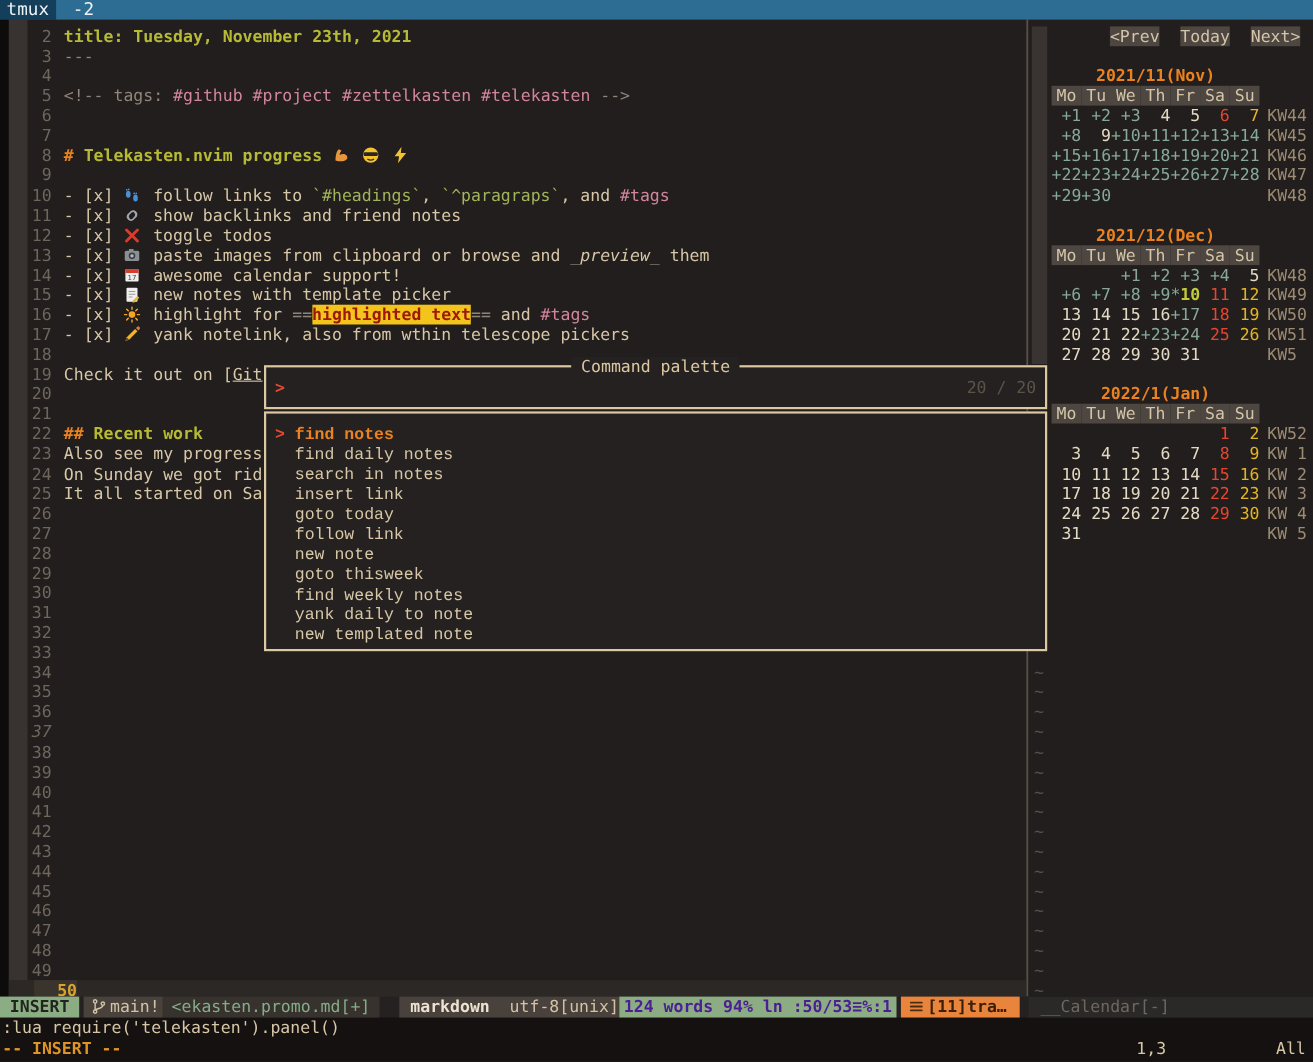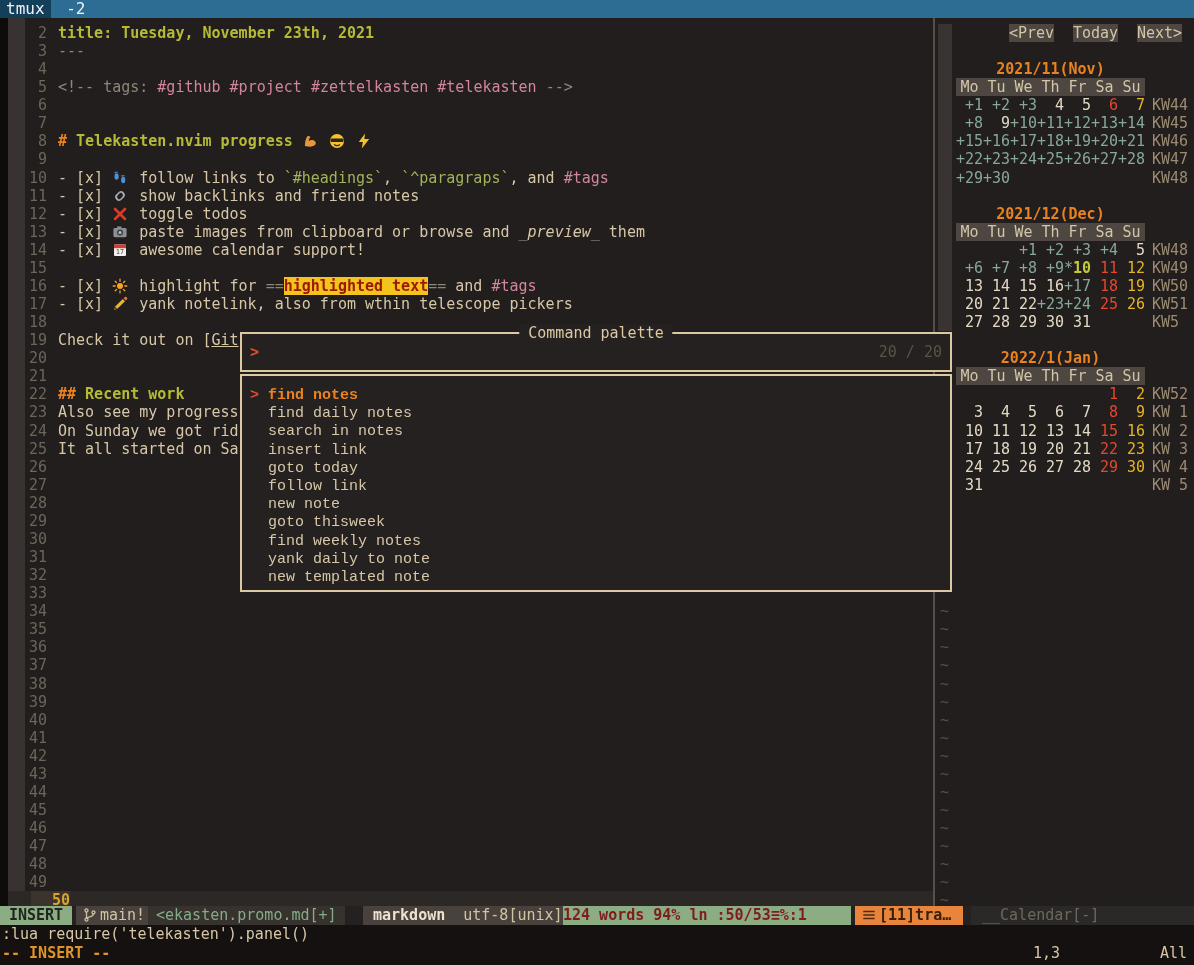--- a/index.html
+++ b/index.html
@@ -69,21 +69,21 @@
 
   
   #statusline { position:absolute; left:0; top:906px; width:1194px; height:19px; display:flex; background:#242120; line-height:19px; white-space:pre; z-index:5; }
   .sl-mode  { width:72px; background:#8cac84; color:#20261e; font-weight:bold; text-align:center; }
   .g1 { width:4px; } .g2 { width:18px; } .g3 { width:4px; } .g4 { width:8px; }
   .sl-branch{ width:72px; background:#49423c; color:#d2c3a5; padding-left:6px; }
   .sl-file  { width:197px; background:#37322e; color:#85ac88; padding-left:8px; }
   .sl-ft    { width:200px; background:#49423c; color:#d2c3a5; padding-left:10px; }
   .sl-ft b  { color:#ece2d0; }
   .sl-ft .enc { margin-left:18px; }
-  .sl-stats { width:288px; background:#8cac84; color:#7f1d1d; text-align:left; font-weight:bold; }
+  .sl-stats { width:252px; background:#8cac84; color:#4c1d95; text-align:center; font-weight:bold; }
   .sl-tab   { width:108px; background:#e8843c; color:#3a2008; font-weight:bold; padding-left:6px; }
   .sl-cal   { flex:1; background:#2b2927; color:#6e675f; padding-left:11px; }
 
   
   #cmdline  { position:absolute; left:2px; top:925px; width:1190px; height:19px; line-height:19px; white-space:pre; color:#d7c7a7; }
   #modeline { position:absolute; left:0; top:944px; width:1194px; height:21px; line-height:19px; }
   #mode-msg { position:absolute; left:2px; color:#e09426; font-weight:bold; }
   #cursor-pos { position:absolute; left:1033px; }
   #scroll-ind { position:absolute; left:1160px; }
 </style>
@@ -137,21 +137,25 @@
             <rect x="5.2" y="2.4" width="4.2" height="2.6" fill="#8a8f94"></rect>
             <rect x="1.4" y="4" width="13.2" height="9.2" rx="1.4" fill="#8a8f94"></rect>
             <circle cx="8" cy="8.6" r="3" fill="#3c4043"></circle>
             <circle cx="8" cy="8.6" r="1.5" fill="#b7bcc1"></circle>
           </svg></span><span class="txt"> paste images from clipboard or browse and </span><span class="cmt">_</span><span class="ital">preview</span><span class="cmt">_</span><span class="txt"> them</span></span></div>
     <div class="eline" style="top: 240.84px;"><span class="gut">14</span><span class="ltext"><span class="txt">- [x] </span><span class="icon"><svg viewBox="0 0 16 16">
             <rect x="2" y="2.6" width="12" height="11.4" rx="1" fill="#f1f0ee"></rect>
             <rect x="2" y="2.6" width="12" height="3.6" fill="#d63c2f"></rect>
             <text x="8" y="12.4" font-size="6.4" fill="#44403a" text-anchor="middle" font-family="DejaVu Sans, sans-serif">17</text>
           </svg></span><span class="txt"> awesome calendar support!</span></span></div>
-    <div class="eline" style="top: 258.91px;"><span class="gut">15</span></div>
+    <div class="eline" style="top: 258.91px;"><span class="gut">15</span><span class="ltext"><span class="txt">- [x] </span><span class="icon"><svg viewBox="0 0 16 16">
+            <rect x="3" y="1.6" width="10" height="12.8" rx="1" fill="#f1f0ee"></rect>
+            <path d="M5 5h6M5 7.5h6M5 10h3.4" stroke="#9a9a9a" stroke-width="1"></path>
+            <path d="M8.8 13.2l4.2-4.2 1.6 1.6-4.2 4.2-2 .4z" fill="#e8b62c"></path>
+          </svg></span><span class="txt"> new notes with template picker</span></span></div>
     <div class="eline" style="top: 276.98px;"><span class="gut">16</span><span class="ltext"><span class="txt">- [x] </span><span class="icon"><svg viewBox="0 0 16 16">
             <circle cx="8" cy="8" r="3" fill="#f5a623"></circle>
             <g stroke="#f5a623" stroke-width="1.3" stroke-linecap="round">
               <path d="M8 1.2v2M8 12.8v2M1.2 8h2M12.8 8h2M3.2 3.2l1.4 1.4M11.4 11.4l1.4 1.4M12.8 3.2l-1.4 1.4M4.6 11.4l-1.4 1.4"></path>
             </g>
           </svg></span><span class="txt"> highlight for </span><span class="cmt">==</span><span class="mark">highlighted text</span><span class="cmt">==</span><span class="txt"> and </span><span class="tag">#tags</span></span></div>
     <div class="eline" style="top: 295.05px;"><span class="gut">17</span><span class="ltext"><span class="txt">- [x] </span><span class="icon"><svg viewBox="0 0 16 16">
             <path d="M2 14l1.2-3.4 7.6-7.6 2.2 2.2-7.6 7.6z" fill="#f0b42c"></path>
             <path d="M11.6 2.2l2.2 2.2 1-1a1.55 1.55 0 0 0-2.2-2.2z" fill="#e07b39"></path>
             <path d="M3.2 10.6l2.2 2.2L2 14z" fill="#5b4632"></path>
@@ -168,21 +172,21 @@
     <div class="eline" style="top: 475.75px;"><span class="gut">27</span><span class="ltext"></span></div>
     <div class="eline" style="top: 493.82px;"><span class="gut">28</span><span class="ltext"></span></div>
     <div class="eline" style="top: 511.89px;"><span class="gut">29</span><span class="ltext"></span></div>
     <div class="eline" style="top: 529.96px;"><span class="gut">30</span><span class="ltext"></span></div>
     <div class="eline" style="top: 548.03px;"><span class="gut">31</span><span class="ltext"></span></div>
     <div class="eline" style="top: 566.1px;"><span class="gut">32</span><span class="ltext"></span></div>
     <div class="eline" style="top: 584.17px;"><span class="gut">33</span><span class="ltext"></span></div>
     <div class="eline" style="top: 602.24px;"><span class="gut">34</span><span class="ltext"></span></div>
     <div class="eline" style="top: 620.31px;"><span class="gut">35</span><span class="ltext"></span></div>
     <div class="eline" style="top: 638.38px;"><span class="gut">36</span><span class="ltext"></span></div>
-    <div class="eline" style="top: 656.45px;"><span class="gut">37</span><span class="ltext"></span></div>
+    <div class="eline" style="top: 656.45px; font-style: italic;"><span class="gut">37</span><span class="ltext"></span></div>
     <div class="eline" style="top: 674.52px;"><span class="gut">38</span><span class="ltext"></span></div>
     <div class="eline" style="top: 692.59px;"><span class="gut">39</span><span class="ltext"></span></div>
     <div class="eline" style="top: 710.66px;"><span class="gut">40</span><span class="ltext"></span></div>
     <div class="eline" style="top: 728.73px; gap: 23px;"><span class="gut">41</span><span class="ltext"></span></div>
     <div class="eline" style="top: 746.8px;"><span class="gut">42</span><span class="ltext"></span></div>
     <div class="eline" style="top: 764.87px;"><span class="gut">43</span><span class="ltext"></span></div>
     <div class="eline" style="top: 782.94px;"><span class="gut">44</span><span class="ltext"></span></div>
     <div class="eline" style="top: 801.01px;"><span class="gut">45</span><span class="ltext"></span></div>
     <div class="eline" style="top: 819.08px;"><span class="gut">46</span><span class="ltext"></span></div>
     <div class="eline" style="top: 837.15px;"><span class="gut">47</span><span class="ltext"></span></div>

